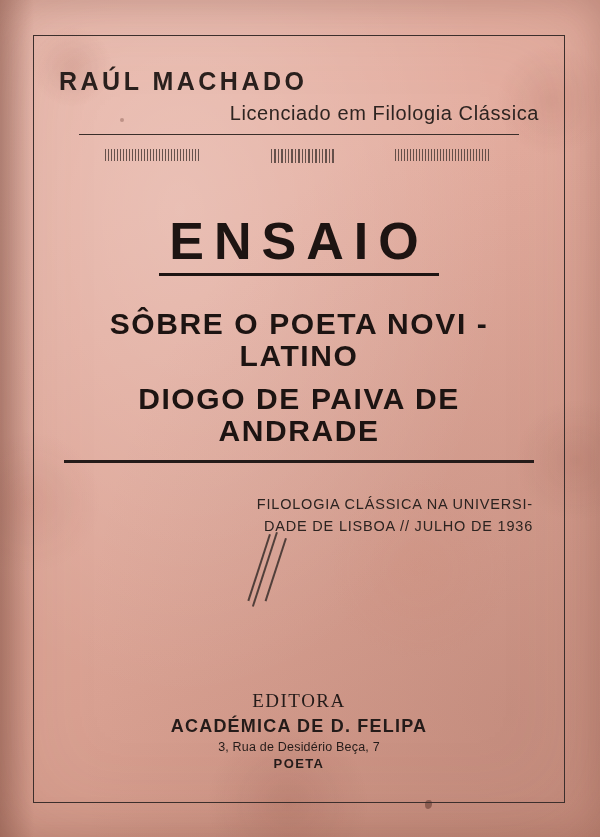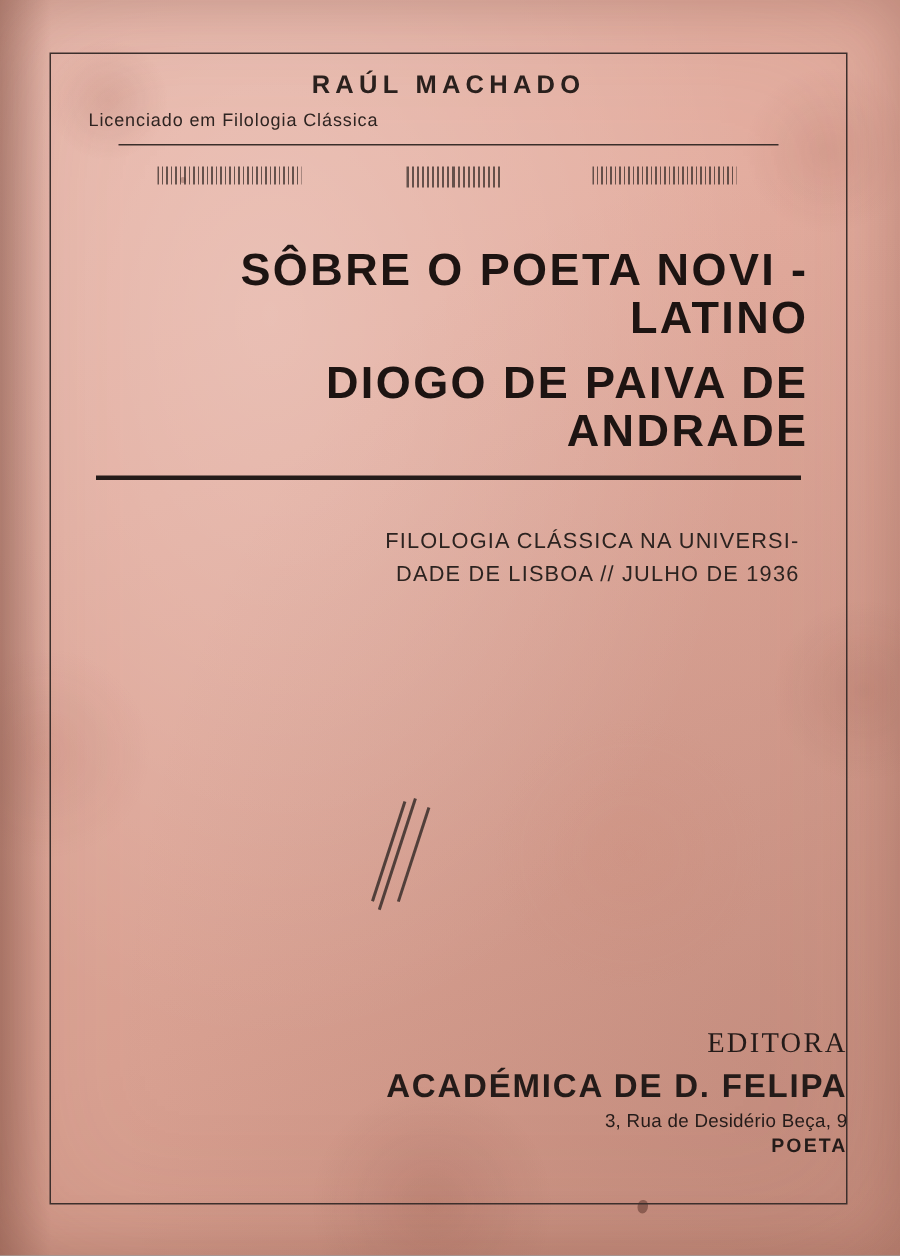--- a/index.html
+++ b/index.html
@@ -89,31 +89,31 @@
   .content {
     position: absolute;
     left: 33px; top: 35px;
     width: 532px; height: 768px;
     box-sizing: border-box;
     padding: 0 26px;
     color: #231a18;
   }
 
   .author {
-    margin-top: 12px;
-    text-align: center;
-    font-size: 17px;
+    margin-top: 32px;
+    text-align: left;
+    font-size: 25px;
     font-weight: bold;
     letter-spacing: 3.5px;
     color: #2a201d;
   }
   .subtitle-author {
     margin-top: 6px;
-    text-align: left;
-    font-size: 12px;
+    text-align: right;
+    font-size: 20px;
     letter-spacing: 0.6px;
     color: #2e2421;
   }
   .rule-top {
     margin: 9px auto 0 auto;
     width: 440px;
     height: 1.4px;
     background: #3a2e2a;
   }
 
@@ -151,21 +151,21 @@
     display: inline-block;
     border-bottom: 3.5px solid #1d1412;
     padding: 0 10px 6px 10px;
   }
 
   .line2, .line3 {
     font-size: 30px;
     font-weight: bold;
     letter-spacing: 1.6px;
     color: #1d1412;
-    text-align: right;
+    text-align: center;
     line-height: 1.05;
   }
   .line2 { margin-top: 32px; }
   .line3 { margin-top: 12px; }
 
   .rule-under-title {
     margin: 14px auto 0 auto;
     width: 470px;
     height: 2.6px;
     background: #241b19;
@@ -201,31 +201,31 @@
   }
   .slashes i:nth-child(1) { left: 4px;  top: 2px;  height: 70px; }
   .slashes i:nth-child(2) { left: 11px; top: 0px;  height: 78px; }
   .slashes i:nth-child(3) { left: 20px; top: 6px;  height: 66px; }
 
   
   .imprint {
     position: absolute;
     left: 0; right: 0;
     bottom: 32px;
-    text-align: right;
+    text-align: center;
     color: #241b19;
   }
   .editora {
     font-family: "Liberation Serif", serif;
     font-size: 19px;
     letter-spacing: 1.5px;
   }
   .publisher {
     margin-top: 4px;
-    font-size: 22px;
+    font-size: 18px;
     font-weight: bold;
     letter-spacing: 1.2px;
   }
   .address {
     margin-top: 3px;
     font-size: 12.5px;
     letter-spacing: 0.2px;
   }
   .city {
     margin-top: 2px;
@@ -252,37 +252,40 @@
     <div class="author">RAÚL MACHADO</div>
     <div class="subtitle-author">Licenciado em Filologia Clássica</div>
     <div class="rule-top"></div>
 
     <div class="hatch-band">
       <div class="hatch hatch-a"></div>
       <div class="hatch hatch-b"></div>
       <div class="hatch hatch-c"></div>
     </div>
 
+    <div class="title-block">
+      <div class="ensaio">ENSAIO</div>
+    </div>
 
     <div class="line2">SÔBRE O POETA NOVI - LATINO</div>
     <div class="line3">DIOGO DE PAIVA DE ANDRADE</div>
     <div class="rule-under-title"></div>
 
     <div class="thesis">
       <div>FILOLOGIA CLÁSSICA NA UNIVERSI-</div>
       <div>DADE DE LISBOA  //  JULHO DE 1936</div>
     </div>
 
     <div class="slashes">
       <i></i>
       <i></i>
       <i></i>
     </div>
 
     <div class="imprint">
       <div class="editora">EDITORA</div>
       <div class="publisher">ACADÉMICA DE D. FELIPA</div>
-      <div class="address">3, Rua de Desidério Beça, 9</div>
+      <div class="address">3, Rua de Desidério Beça, 7</div>
       <div class="city">POETA</div>
     </div>
 
   </div>
 </div>
 
 </body></html>

